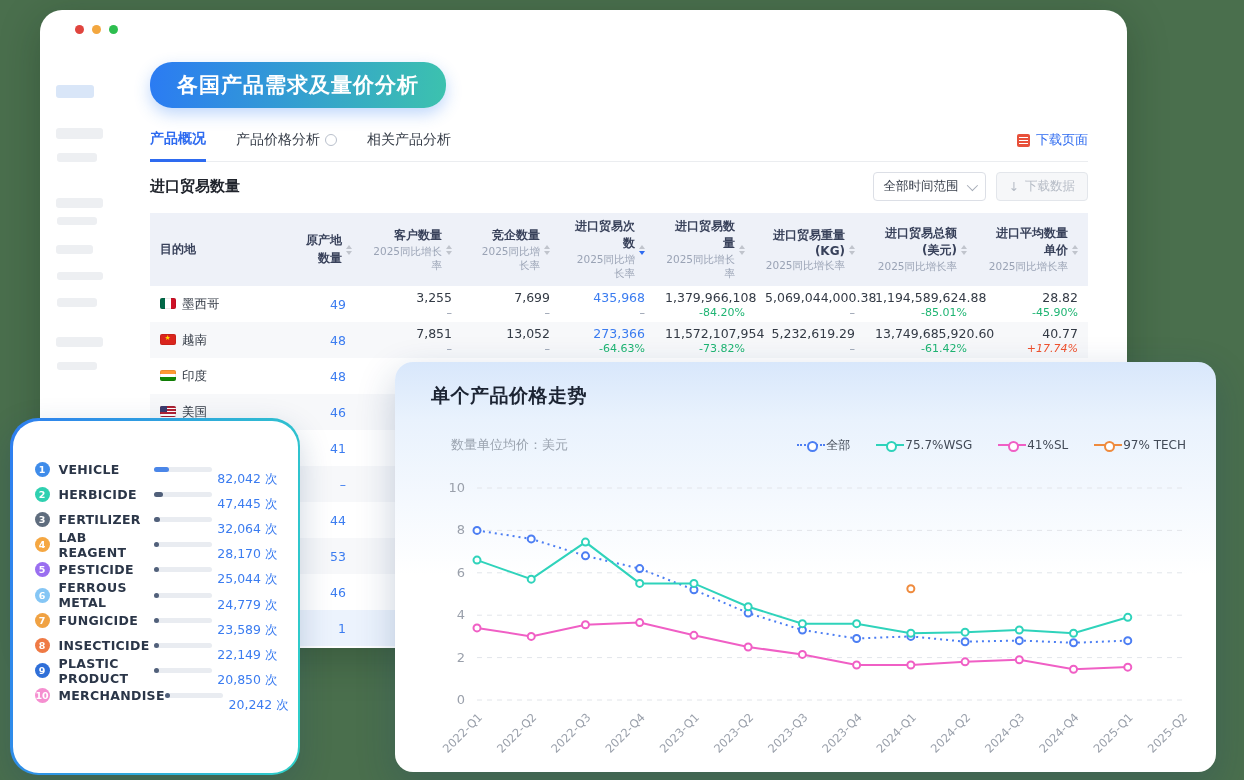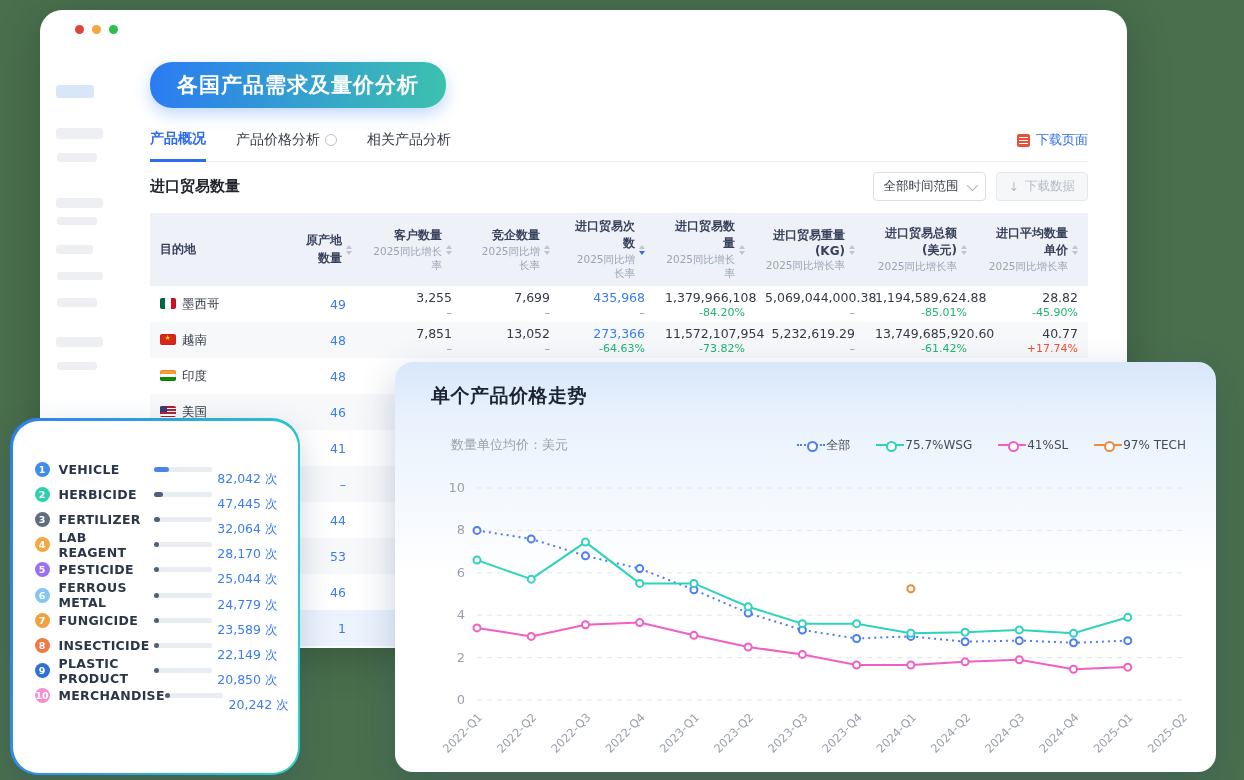--- a/index.html
+++ b/index.html
@@ -44,21 +44,21 @@
   .car{width:0;height:0;border-left:3.5px solid transparent;border-right:3.5px solid transparent;}
   .car.up{border-bottom:4px solid #c0c4cc;}
   .car.down{border-top:4px solid #c0c4cc;}
   .car.down.on{border-top-color:#2e6bf0;}
   tbody td{padding:3px 10px;font-size:12.5px;color:#333a45;text-align:right;height:30px;
            vertical-align:middle;}
   tbody td:first-child{text-align:left;}
   tbody tr.zebra{background:#f7f8fa;}
   tbody tr.hl{background:#ecf3fd;}
   .cell-d{font-size:11px;margin-top:1px;}
-  .d-down{color:#1fb573;} .d-up{color:#f0512d;} .d-dash{color:#8a94a6;}
+  .d-down{color:#1fb573;} .d-up{color:#f0512d;font-style:italic;} .d-dash{color:#8a94a6;}
   .v-blue{color:#3b7cf0;text-align:right;}
   .flag{display:inline-block;width:16px;height:11px;border-radius:2px;margin-right:6px;
         vertical-align:-1px;box-shadow:0 0 0 1px rgba(0,0,0,.08) inset;position:relative;overflow:hidden;}
   .flag-mx{background:linear-gradient(90deg,#006847 33%,#fff 33%,#fff 66%,#ce1126 66%);}
   .flag-vn{background:#da251d;} .flag-vn:before{content:"★";position:absolute;color:#ffde00;
         font-size:7px;left:4.5px;top:0.5px;}
   .flag-in{background:linear-gradient(180deg,#f93 33%,#fff 33%,#fff 66%,#128807 66%);}
   .flag-us{background:repeating-linear-gradient(180deg,#b22234 0 1.6px,#fff 1.6px 3.2px);}
   .flag-us:before{content:"";position:absolute;left:0;top:0;width:7px;height:6px;background:#3c3b6e;}
   .flag-id{background:linear-gradient(180deg,#ce1126 50%,#fff 50%);}

